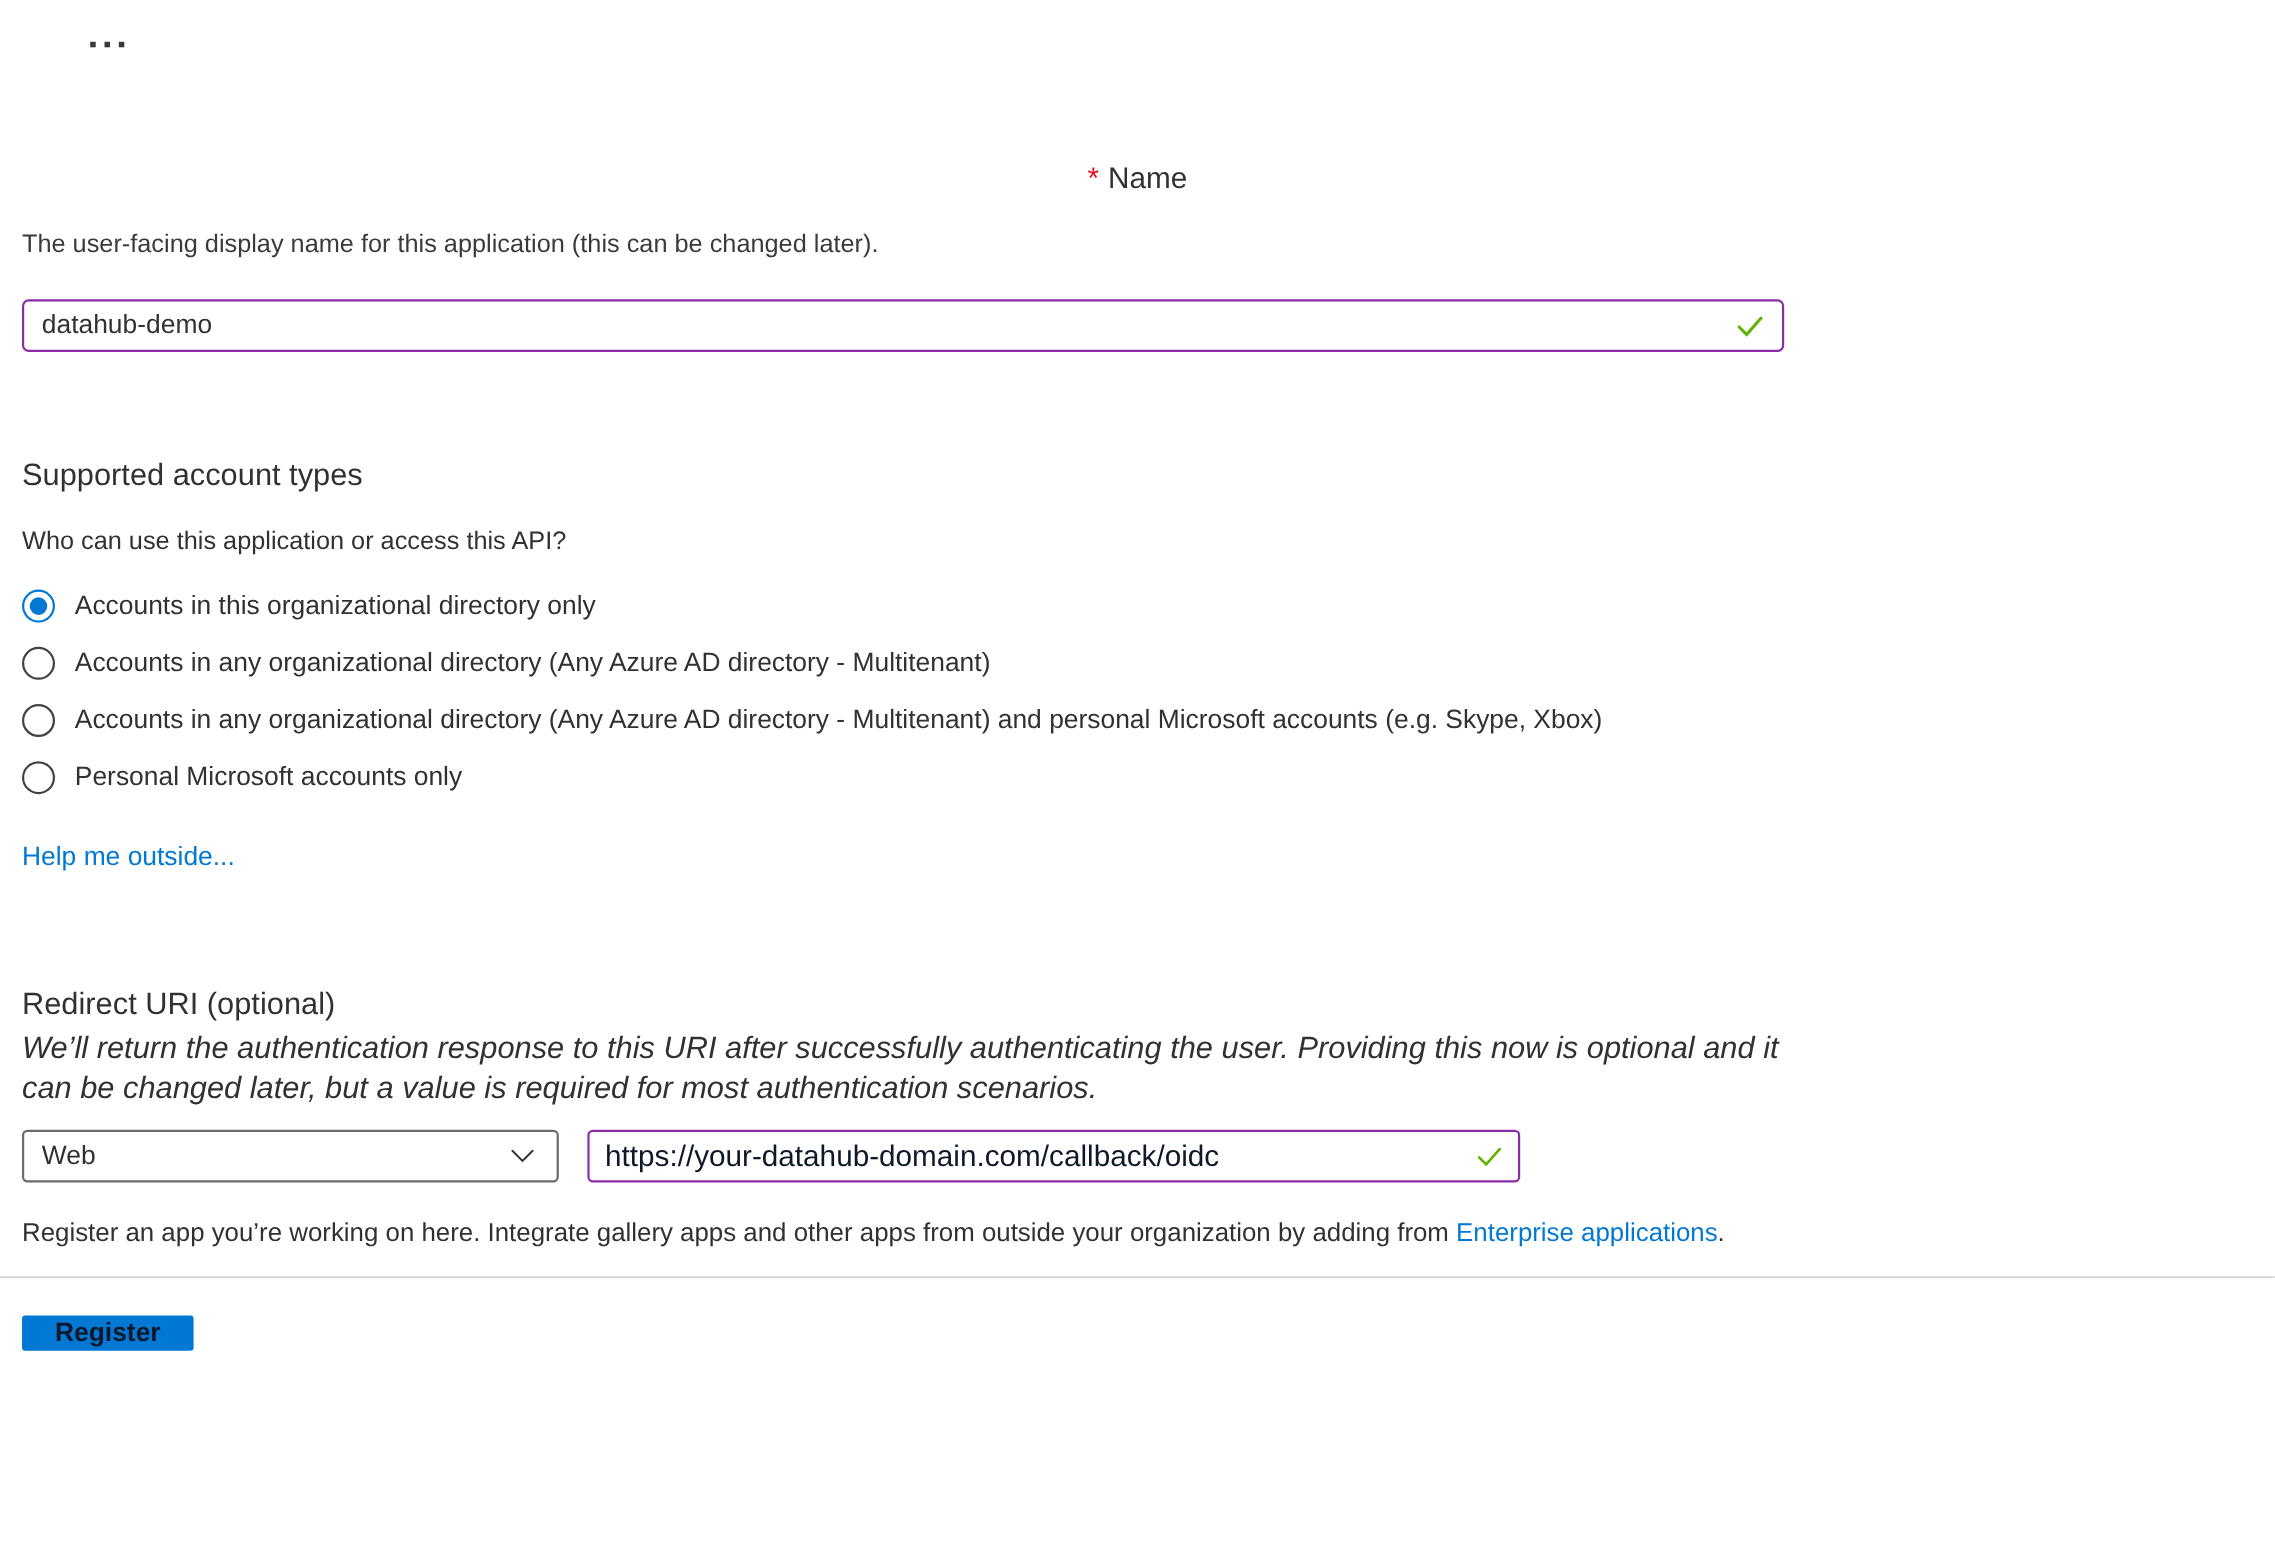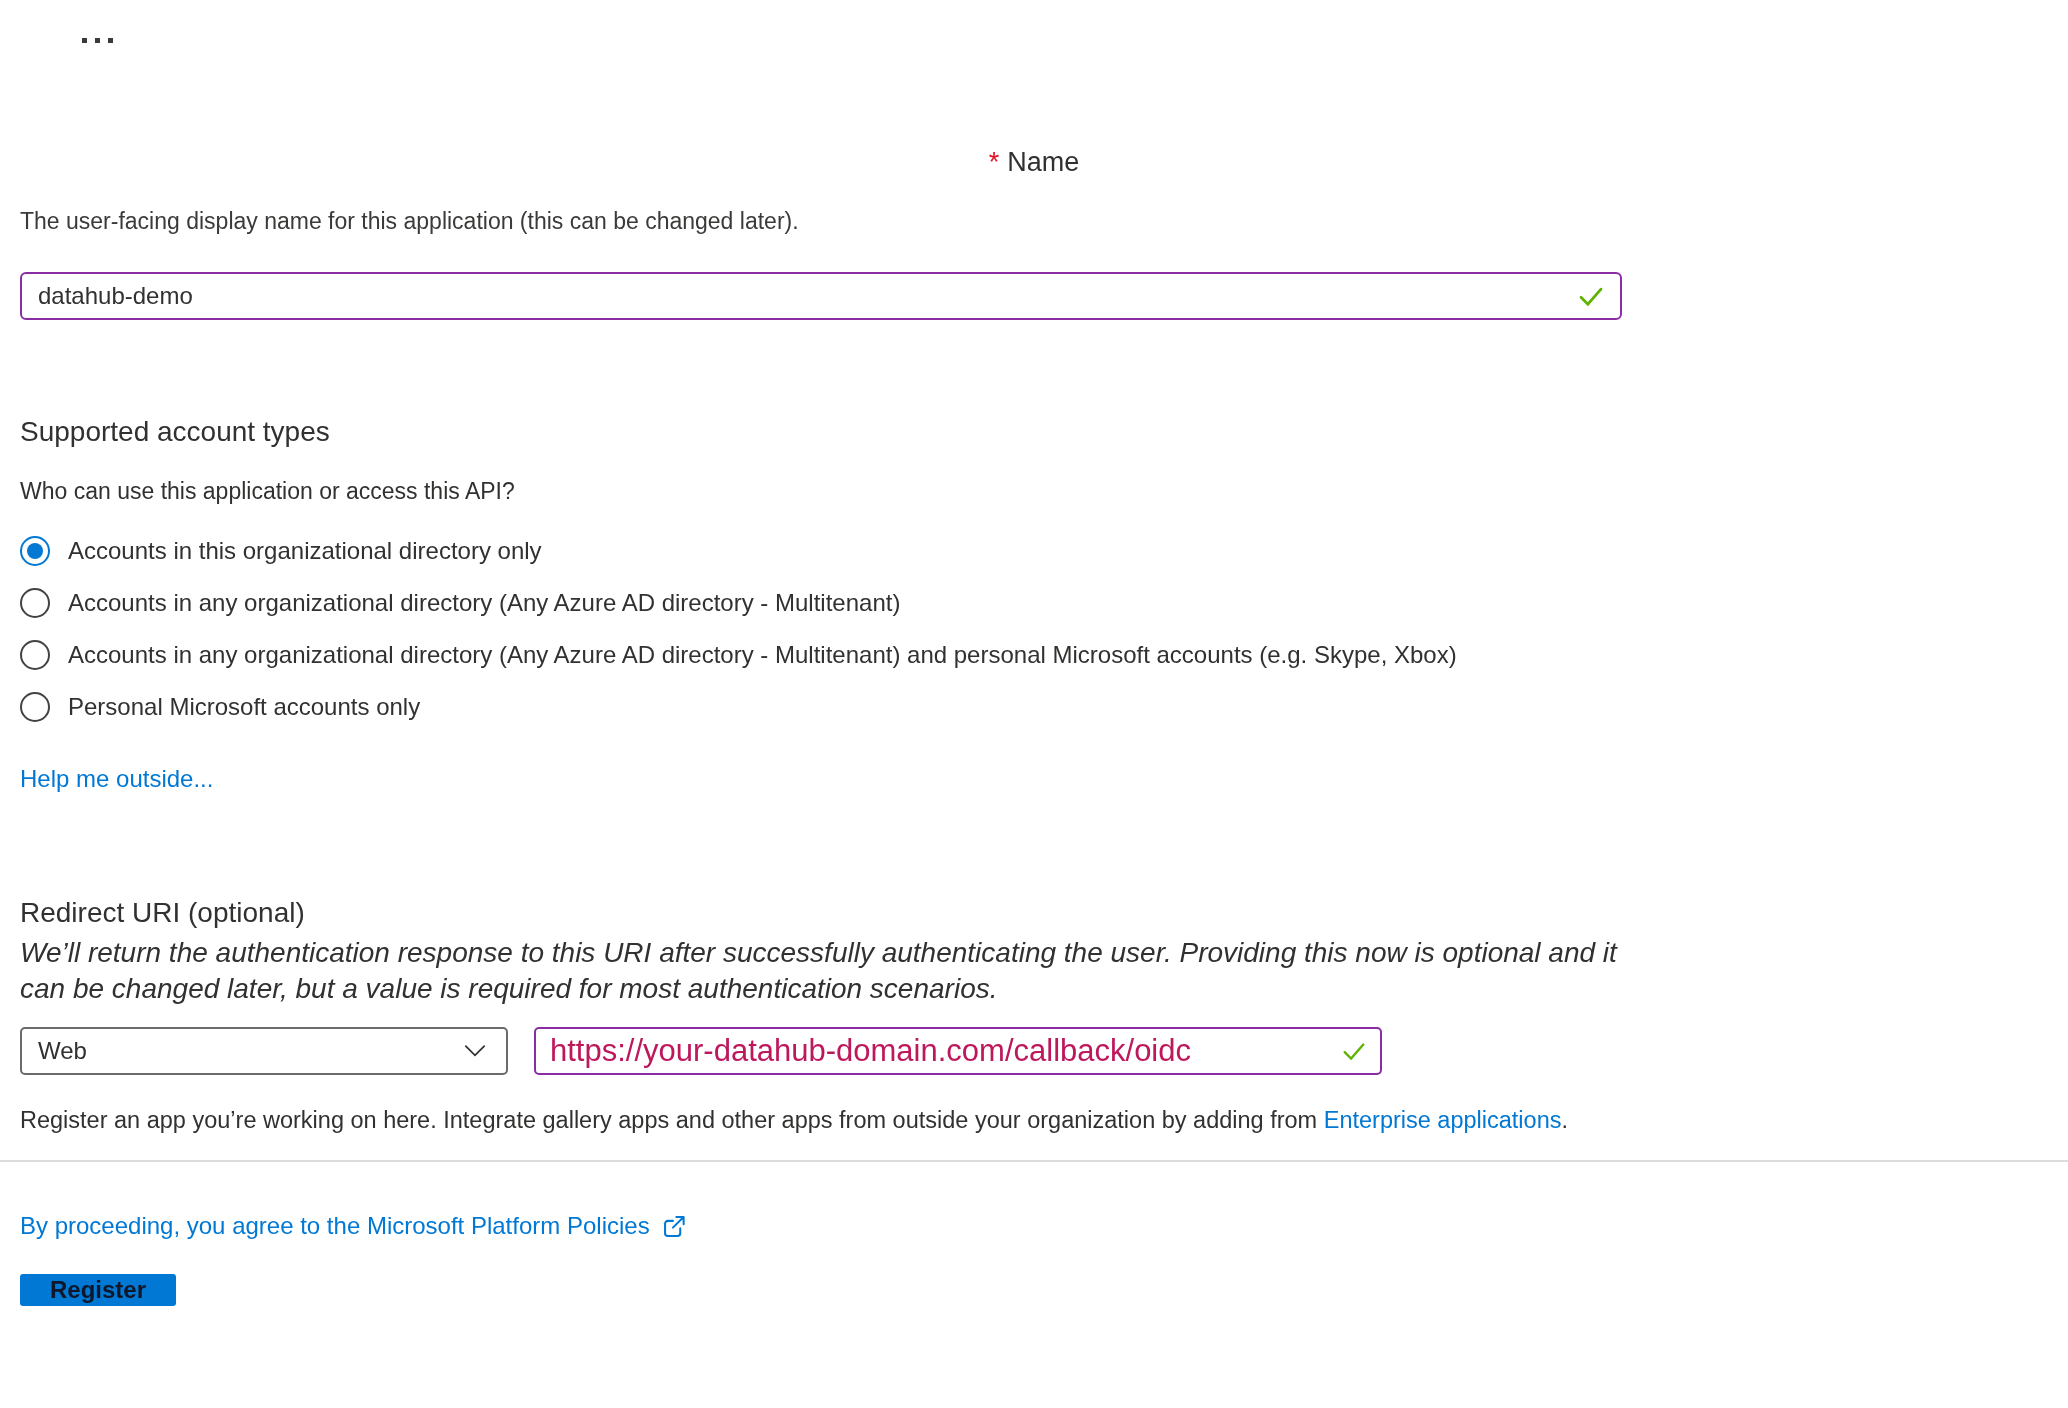--- a/index.html
+++ b/index.html
@@ -73,21 +73,21 @@
     display: flex; align-items: center; justify-content: space-between;
     padding: 0 18px 0 16px; font-size: 24px; color: #323130;
     cursor: pointer; background: #fff;
   }
   .chevron-icon { width: 26px; height: 26px; }
   .uri-input-wrap { position: relative; margin-left: 26px; width: 848px; }
   .uri-input {
     width: 100%; height: 48px;
     border: 2px solid #8a2da5; border-radius: 5px;
     font-family: "Liberation Sans", sans-serif;
-    font-size: 31px; color: #be185d;
+    font-size: 27px; color: #0f172a;
     padding: 0 52px 0 14px; outline: none; background: #fff;
   }
   .uri-check {
     position: absolute; right: 14px; top: 50%; transform: translateY(-50%);
     width: 28px; height: 28px; pointer-events: none;
   }
 
   .register-note { margin-top: 32px; font-size: 23.5px; }
 
   .divider { margin-top: 26px; width: 2068px; height: 2px; background: #dcdcdc; }
@@ -188,25 +188,16 @@
   <div class="register-note">
     <span>Register an app you’re working on here. Integrate gallery apps and other apps from outside your organization by adding from </span><a class="link">Enterprise applications</a><span>.</span>
   </div>
 
 </div>
 
 <div class="divider"></div>
 
 <div class="content">
 
-  <div class="policies-row">
-    <a class="link policies-link">
-      <span>By proceeding, you agree to the Microsoft Platform Policies</span>
-      <svg class="ext-link-icon" viewBox="0 0 24 24">
-        <path d="M18 13.5 V18 a2.5 2.5 0 0 1 -2.5 2.5 H7 A2.5 2.5 0 0 1 4.5 18 V9.5 A2.5 2.5 0 0 1 7 7 h4.5" stroke="#0078d4" stroke-width="1.8" fill="none" stroke-linecap="round"></path>
-        <path d="M11.5 13 L20.5 4 M14.5 3.5 H21 V10" stroke="#0078d4" stroke-width="1.8" fill="none" stroke-linecap="round" stroke-linejoin="round"></path>
-      </svg>
-    </a>
-  </div>
 
   <button class="register-btn">Register</button>
 
 </div>
 
 </body></html>

